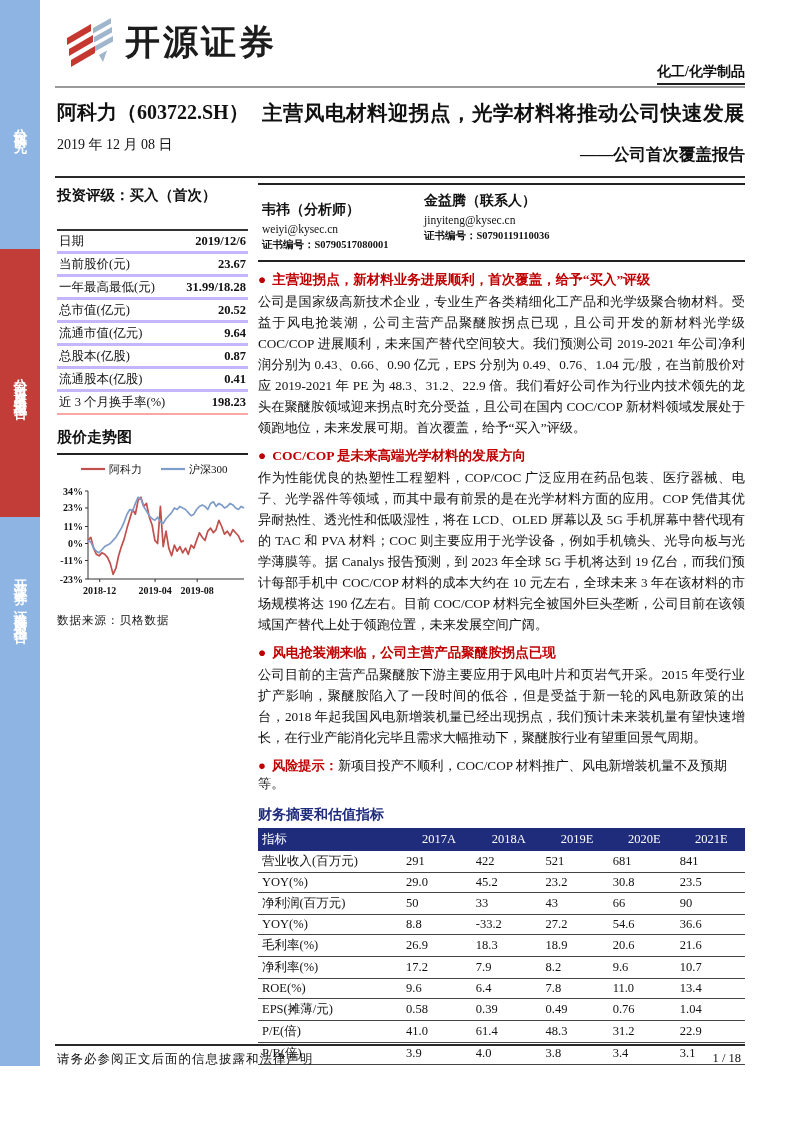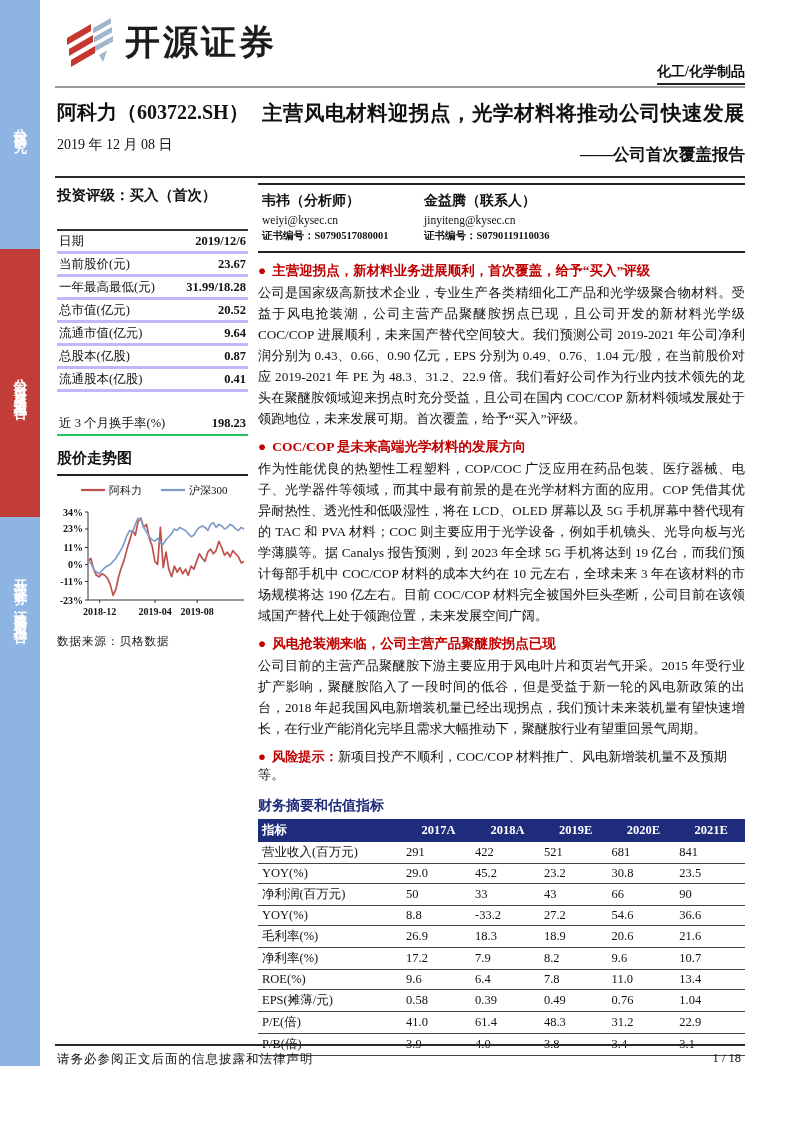--- a/index.html
+++ b/index.html
@@ -24,42 +24,42 @@
   .report-date { position:absolute; left:57px; top:136px; font-size:14px; }
   .main-title { position:absolute; right:48px; top:99px; font-size:20.5px; font-weight:bold; letter-spacing:0.5px; }
   .sub-title { position:absolute; right:48px; top:144px; font-size:16.5px; font-weight:bold; }
   .rule-dark { position:absolute; left:55px; right:48px; top:176px; height:2px; background:#2a2a2a; }
 
   
   #left-col { position:absolute; left:57px; top:186px; width:191px; }
   .rating-label { font-size:14.5px; font-weight:bold; }
   .info-table { margin-top:24px; border-top:2px solid #333; }
   .info-row { display:flex; justify-content:space-between; align-items:center; padding:3px 2px; border-bottom:3px solid #c4b5fd; font-size:12.5px; height:23px; }
-  .info-row:last-child { border-bottom:2px solid #22c55e;margin-top:21px; }
+  .info-row:last-child { border-bottom:2px solid #fca5a5; }
   .info-val { font-weight:bold; }
   .chart-title { margin-top:13px; font-size:15px; font-weight:bold; padding-bottom:6px; border-bottom:2px solid #222; }
   #price-chart { margin-top:4px; display:block; }
   .chart-source { font-size:11.5px; margin-top:2px; letter-spacing:1px; }
 
   
   #right-col { position:absolute; left:258px; top:183px; width:487px; }
   .analyst-box { border-top:2px solid #222; border-bottom:2px solid #222; display:flex; padding:7px 4px 8px; }
   .analyst { width:50%; }
-  .analyst:first-child { width:162px; flex:none; }
+  .analyst:first-child { width:162px; flex:none;margin-top:9px; }
   .an-name { font-size:14px; font-weight:bold; }
   .an-email { font-size:11.5px; margin-top:4px; }
   .an-cert { font-size:10.5px; font-weight:bold; margin-top:3px; }
   .sec-head { color:#c00000; font-weight:bold; font-size:13.5px; margin:9px 0 2px; }
   .sec-body { font-size:13.2px; line-height:21px; text-align:justify; }
   .bullet { margin-right:6px; }
   .risk-line { margin-top:9px; font-size:13.2px; line-height:18px; }
   .risk-label { color:#c00000; font-weight:bold; }
   .fin-title { color:#1f2c7c; font-weight:bold; font-size:14px; margin:13px 0 4px; }
   table.fin { width:100%; border-collapse:collapse; font-size:12.5px; }
-  table.fin th { background:#1f2c7c; color:#fff; font-weight:bold; text-align:center; padding:3px 2px; }
+  table.fin th { background:#1f2c7c; color:#fff; font-weight:normal; text-align:center; padding:3px 2px; }
   table.fin th:first-child { text-align:left; padding-left:4px; width:30%; }
   table.fin td { border-bottom:1px solid #444; text-align:left; padding:2px 2px; }
   table.fin td:first-child { text-align:left; padding-left:4px; }
   .fin-source { font-size:12px; margin-top:18px; letter-spacing:1px; }
 
   
   .footer-rule { position:absolute; left:55px; right:48px; top:1044px; height:2px; background:#2a2a2a; }
   .disclaimer { position:absolute; left:57px; top:1051px; font-size:12.5px; letter-spacing:1px; }
   .page-num { position:absolute; right:52px; top:1051px; font-size:12.5px; }
 </style>

